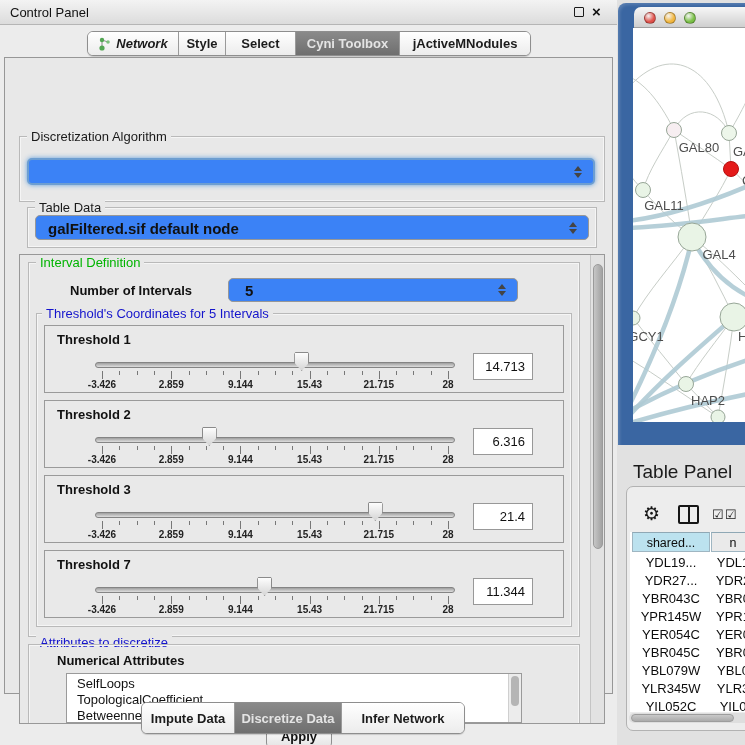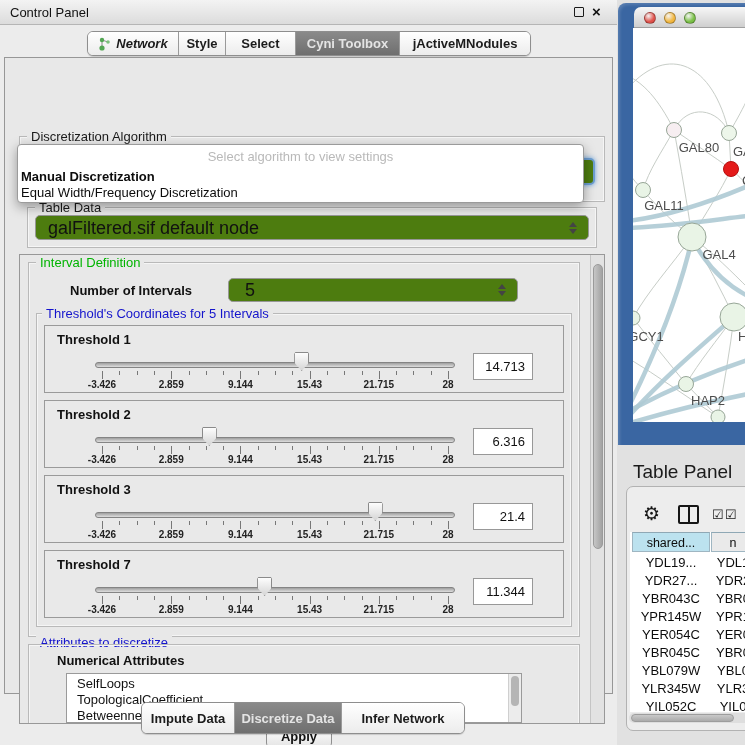--- a/index.html
+++ b/index.html
@@ -25,22 +25,22 @@
 
   #content-panel { left:4px; top:57px; width:609px; height:637px;
     border:1px solid #979797; background:#e8e8e8; }
 
   .titled-border { border:1px solid #b9b9b9; box-shadow:inset 0 0 0 1px #f5f5f5; }
   .tb-title { position:absolute; background:#e8e8e8; padding:0 4px; font-size:13px; white-space:nowrap; }
   .tb-green { color:#00b400; }
   .tb-blue  { color:#1414cc; }
   .tb-dark  { color:#1a1a1a; }
 
-  .combo { background:#4d7c0f; border:1px solid #979797; border-radius:5px;
-    font-size:18px; color:#111; }
+  .combo { background:#3b82f6; border:1px solid #979797; border-radius:5px;
+    font-size:15px; color:#111;font-weight:bold; }
   .combo .val { position:absolute; left:12px; top:50%; transform:translateY(-50%); }
   .spinner { position:absolute; right:10px; top:50%; transform:translateY(-50%); width:9px; height:12px; }
   .spinner i { position:absolute; left:0; width:0; height:0; border-left:4.5px solid transparent; border-right:4.5px solid transparent; }
   .spinner .up { top:0; border-bottom:5px solid #444; }
   .spinner .dn { bottom:0; border-top:5px solid #444; }
 
   #algo-combo { left:22px; top:100px; width:568px; height:27px;
     border:2px solid #6d9ed1; box-shadow:0 0 5px rgba(80,150,220,.9); z-index:1; }
 
   #algo-popup { left:12px; top:86px; width:567px; height:59px; background:#ffffff;
@@ -140,25 +140,20 @@
 
     <div class="abs titled-border" style="left:14px; top:78px; width:586px; height:66px;"></div>
     <span class="tb-title tb-dark" style="left:22px; top:71px;">Discretization Algorithm</span>
     <div class="abs combo" id="algo-combo">
       <span class="spinner">
           <i class="up"></i>
           <i class="dn"></i>
         </span>
     </div>
 
-    <div class="abs" id="algo-popup">
-      <div class="abs" id="popup-prompt">Select algorithm to view settings</div>
-    <div class="abs popup-item" style="top:24px;font-weight:bold;">Manual Discretization</div>
-        <div class="abs popup-item" style="top:40px;">Equal Width/Frequency Discretization</div>
-      </div>
 
     <div class="abs titled-border" style="left:22px; top:149px; width:570px; height:41px;"></div>
     <span class="tb-title tb-dark" style="left:30px; top:142px;">Table Data</span>
     <div class="abs combo" style="left:30px; top:157px; width:554px; height:25px;">
       <span class="val">galFiltered.sif default node</span>
       <span class="spinner">
           <i class="up"></i>
           <i class="dn"></i>
         </span>
     </div>

